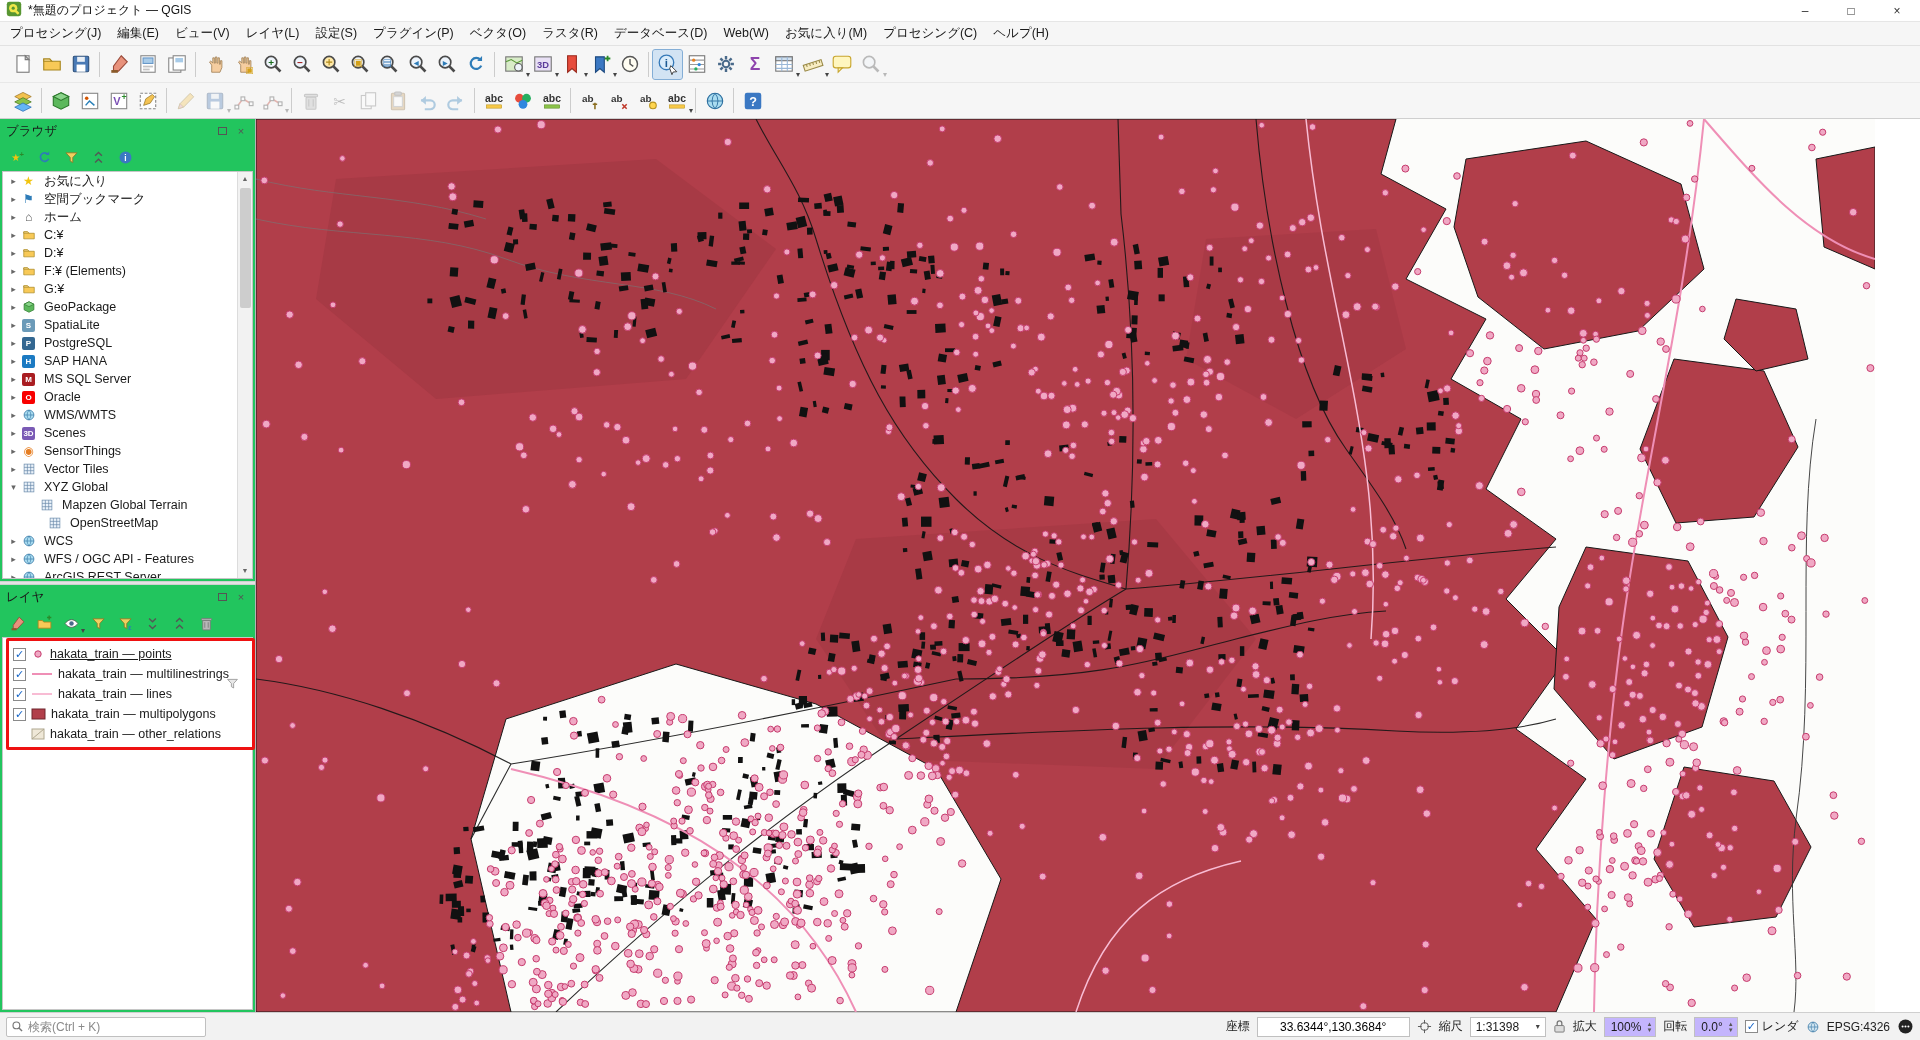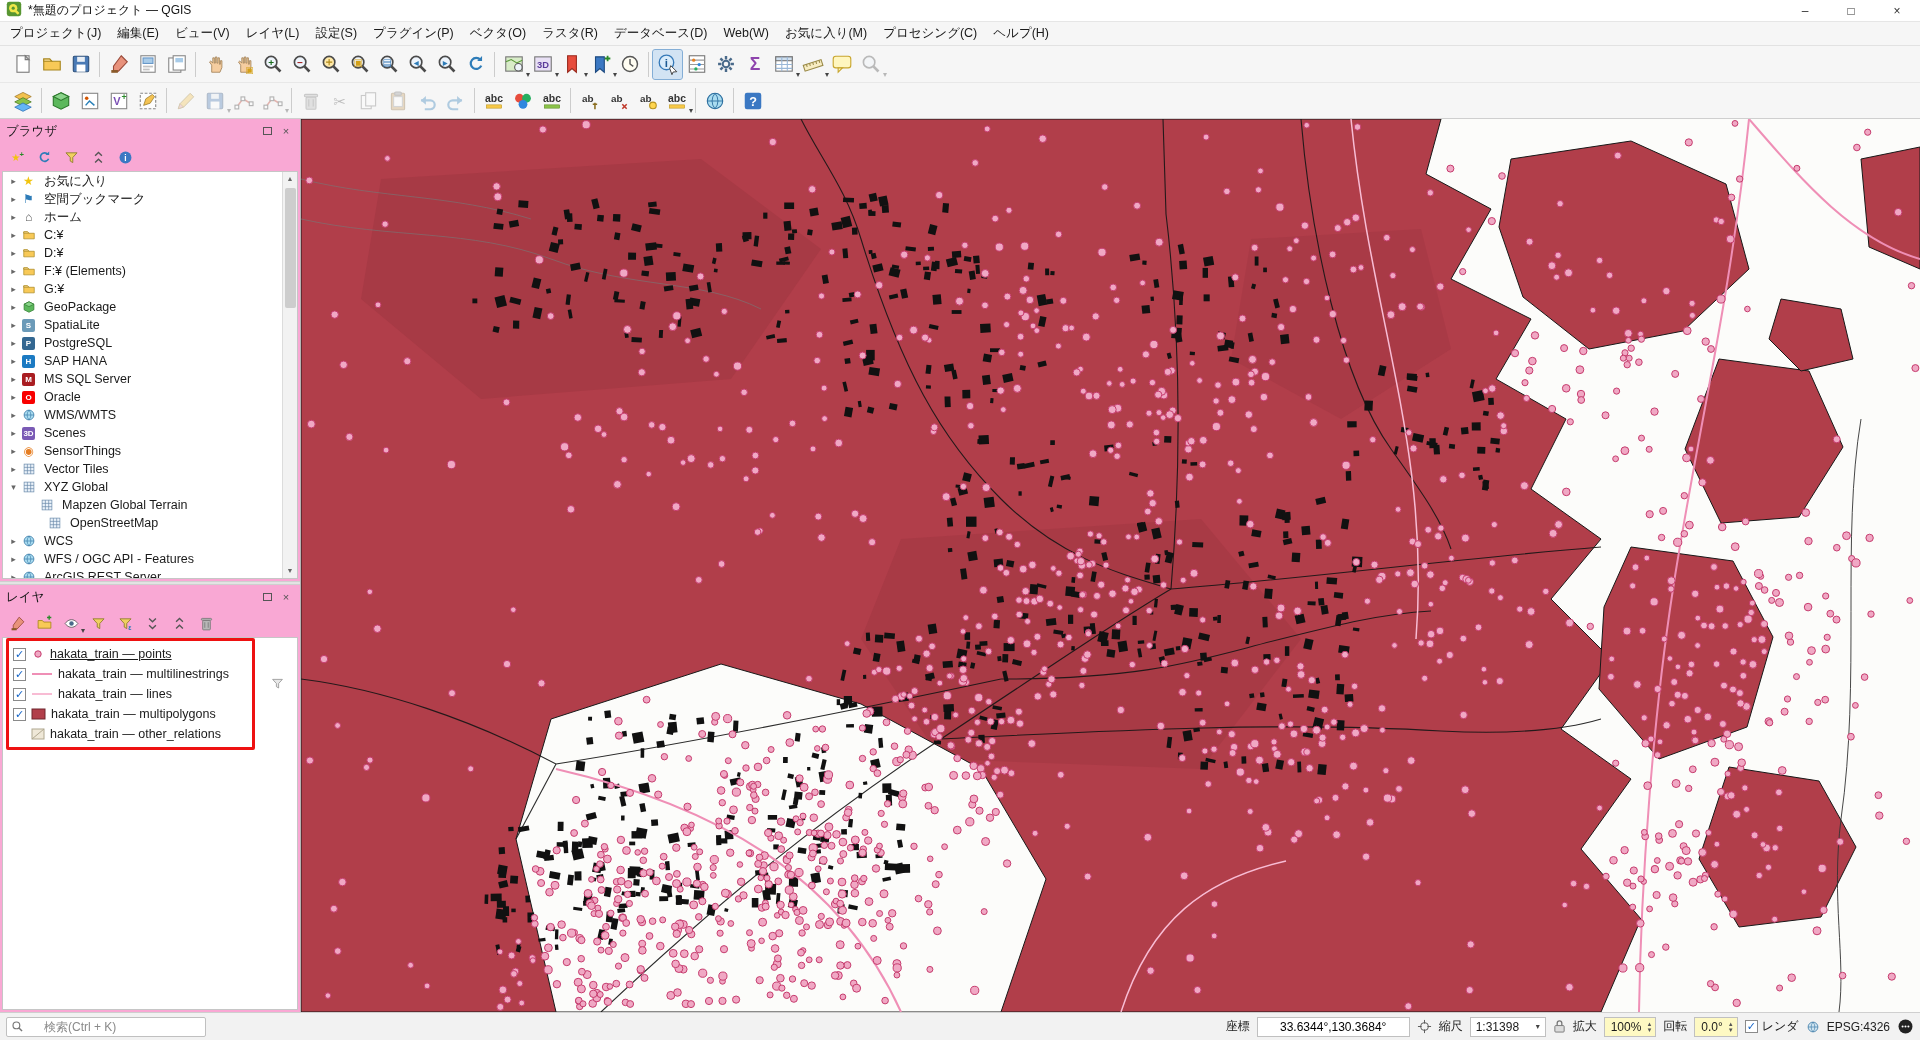--- a/index.html
+++ b/index.html
@@ -17,21 +17,21 @@
 .toolbar{height:37px;display:flex;align-items:center;background:#f6f6f6;padding-left:8px}
 #toolbar1{border-top:1px solid #e2e2e2}
 #toolbar2{border-top:1px solid #e8e8e8;border-bottom:1px solid #cfcfcf}
 .tb-btn{position:relative;width:29px;height:29px;display:inline-flex;align-items:center;justify-content:center;border-radius:2px;flex:none}
 .tb-btn.active{background:#d2e3f3;outline:1px solid #84aed6}
 .tb-btn.disabled{opacity:.35}
 .tb-btn .dd{position:absolute;right:-2px;bottom:0;font-size:8px;color:#444}
 .tb-sep{width:1px;height:25px;background:#ccc;margin:0 4px;flex:none}
 
 .main{display:flex;height:893px}
-.dock{width:301px;flex:none;display:flex;flex-direction:column;background:#f9a8d4;border-right:1px solid #b5b5b5}
+.dock{width:256px;flex:none;display:flex;flex-direction:column;background:#22c55e;border-right:1px solid #b5b5b5}
 .panel{display:flex;flex-direction:column;min-height:0}
 .panel-browser{height:462px}
 .splitter{height:4px;background:#e3e3e3;border-top:1px solid #cfcfcf;border-bottom:1px solid #cfcfcf}
 .panel-layers{flex:1}
 .panel-header{height:24px;display:flex;align-items:center;padding:0 6px;font-size:12.5px}
 .panel-btns{margin-left:auto;display:flex;gap:3px;align-items:center}
 .pbtn{width:16px;height:16px;display:inline-flex;align-items:center;justify-content:center;color:#555;font-size:11px}
 .pbtn .sq{width:9px;height:8px;border:1px solid #555;display:inline-block}
 .panel-tools{height:28px;display:flex;align-items:center;gap:3px;padding:0 5px}
 .ptool{width:24px;height:24px;display:inline-flex;align-items:center;justify-content:center;position:relative}
@@ -54,30 +54,30 @@
 .cb-gap{width:13px;flex:none}
 .layer-label.ul{text-decoration:underline}
 .layer-sym{display:inline-flex;align-items:center}
 .annotation-box{position:absolute;left:3px;top:0;width:249px;height:112px;border:3px solid #ee1111;border-radius:2px;pointer-events:none}
 .layers-filter-float{position:absolute;right:12px;top:38px}
 
 .map-canvas{flex:1;position:relative;background:#fff;overflow:hidden}
 .map-canvas svg{position:absolute;top:0;left:0}
 
 .statusbar{height:28px;display:flex;align-items:center;background:#f2f2f2;border-top:1px solid #cfcfcf;padding:0 6px;gap:7px;font-size:12px}
-.sb-search{display:flex;align-items:center;background:#fff;border:1px solid #c0c0c0;border-radius:2px;height:20px;width:200px;padding:0 4px;gap:20px}
+.sb-search{display:flex;align-items:center;background:#fff;border:1px solid #c0c0c0;border-radius:2px;height:20px;width:200px;padding:0 4px;gap:4px}
 .sb-search input{border:none;outline:none;flex:1;font-size:12px;font-family:inherit;color:#333;min-width:0}
 .sb-search input::placeholder{color:#8a8a8a}
 .sb-spacer{flex:1}
 .sb-label{color:#222;white-space:nowrap}
 .sb-input{height:20px;border:1px solid #c0c0c0;background:#fff;font-size:12px;font-family:inherit;padding:0 4px;text-align:center}
 .sb-coord{width:153px}
 .sb-combo{height:20px;border:1px solid #c0c0c0;background:#fff;display:flex;align-items:center;padding:0 5px;gap:8px;min-width:76px}
 .sb-combo .caret{font-size:8px;color:#444;margin-left:auto}
-.sb-spin{height:20px;border:1px solid #c0c0c0;background:#fef9c3;display:flex;align-items:center;padding:0 3px 0 6px;gap:5px}
+.sb-spin{height:20px;border:1px solid #c0c0c0;background:#c4b5fd;display:flex;align-items:center;padding:0 3px 0 6px;gap:5px}
 .spin-btns{display:flex;flex-direction:column;font-size:6px;line-height:6px;color:#555}
 .sb-check{display:flex;align-items:center;gap:4px}
 .sb-crs{color:#222;white-space:nowrap}
 .sb-icon{display:inline-flex;align-items:center}
 </style>
 </head>
 <body>
 
 <div class="titlebar">
   <span class="app-icon">
@@ -90,21 +90,21 @@
   </span>
   <span class="win-title">*無題のプロジェクト — QGIS</span>
   <span class="win-controls">
     <span class="win-btn">–</span>
     <span class="win-btn">□</span>
     <span class="win-btn">×</span>
   </span>
 </div>
 
 <div class="menubar" id="menubar">
-    <div class="menu-item">プロジェクト(J)</div>
+    <div class="menu-item">プロセシング(J)</div>
     <div class="menu-item">編集(E)</div>
     <div class="menu-item">ビュー(V)</div>
     <div class="menu-item">レイヤ(L)</div>
     <div class="menu-item">設定(S)</div>
     <div class="menu-item">プラグイン(P)</div>
     <div class="menu-item">ベクタ(O)</div>
     <div class="menu-item">ラスタ(R)</div>
     <div class="menu-item">データベース(D)</div>
     <div class="menu-item">Web(W)</div>
     <div class="menu-item">お気に入り(M)</div>

